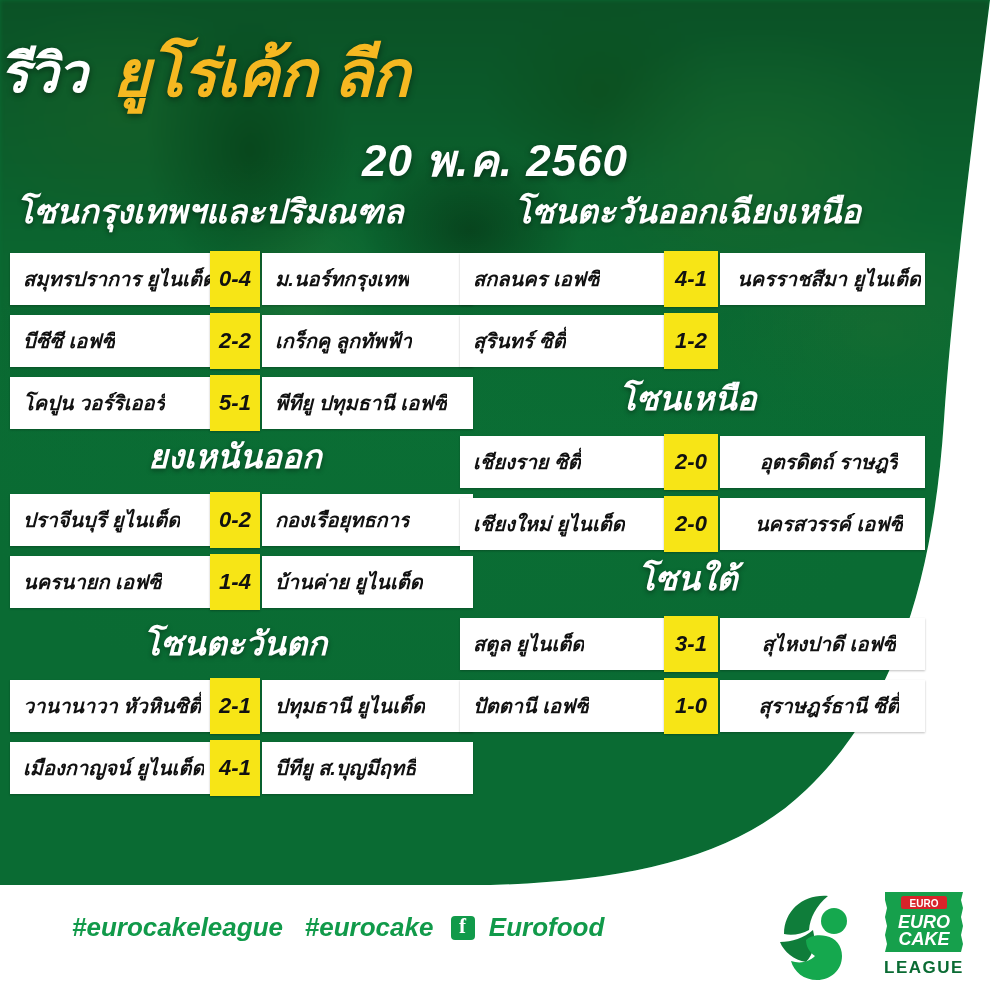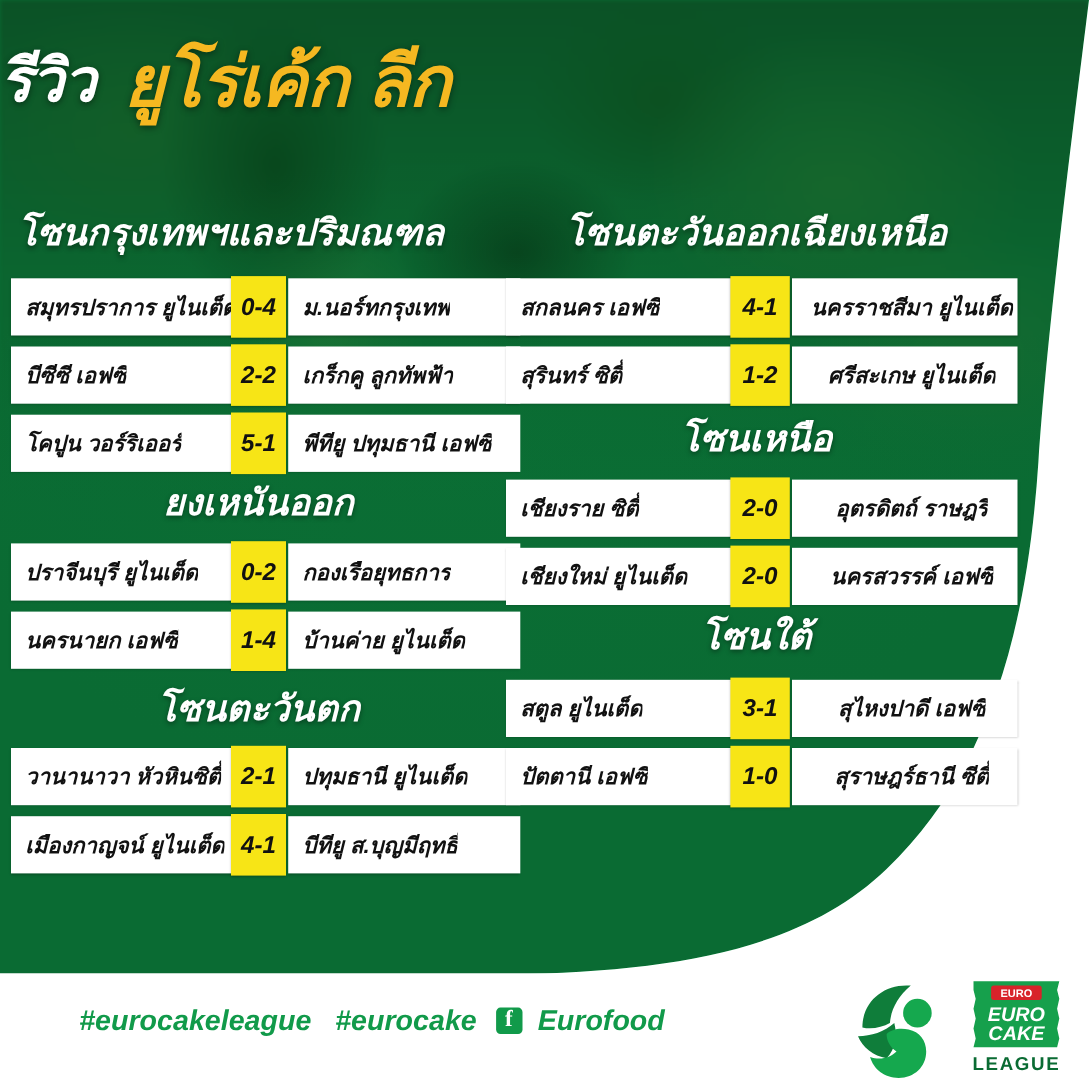--- a/index.html
+++ b/index.html
@@ -176,20 +176,21 @@
                C934 570 900 700 806 790
                C726 867 600 886 430 886
                L430 906
                L0 906 L0 990 L990 990 Z" fill="#ffffff"></path>
     </svg>
   </div>
 
   <div class="title-row">
     <span class="title-pre">รีวิว</span><span class="title-main">ยูโร่เค้ก ลีก</span>
   </div>
+  <div class="date-row">20 พ.ค. 2560</div>
 
   <div class="col col-left">
 
     <div class="zone-head left-top" style="position:absolute;top:195px;left:6px;">โซนกรุงเทพฯและปริมณฑล</div>
 
     <div style="position:absolute;top:253px;left:0;width:450px;">
       <div class="row">
         <div class="cell home">
             <span class="team">สมุทรปราการ ยูไนเต็ด</span>
           </div>
@@ -278,23 +279,20 @@
         <div class="score">4-1</div>
         <div class="cell away">
             <span class="team">นครราชสีมา ยูไนเต็ด</span>
           </div>
       </div>
       <div class="row">
         <div class="cell home">
             <span class="team">สุรินทร์ ซิตี้</span>
           </div>
         <div class="score">1-2</div>
-        <div class="cell away">
-            <span class="team">ศรีสะเกษ ยูไนเต็ด</span>
-          </div>
       </div>
     </div>
 
     <div class="zone-head" style="position:absolute;top:382px;left:0;width:455px;">โซนเหนือ</div>
 
     <div style="position:absolute;top:436px;left:0;width:455px;">
       <div class="row">
         <div class="cell home">
             <span class="team">เชียงราย ซิตี้</span>
           </div>

